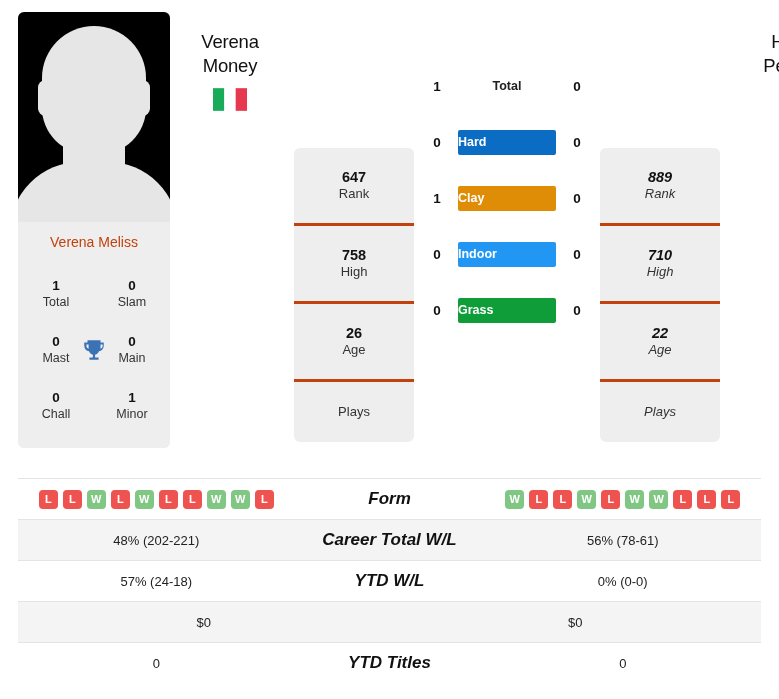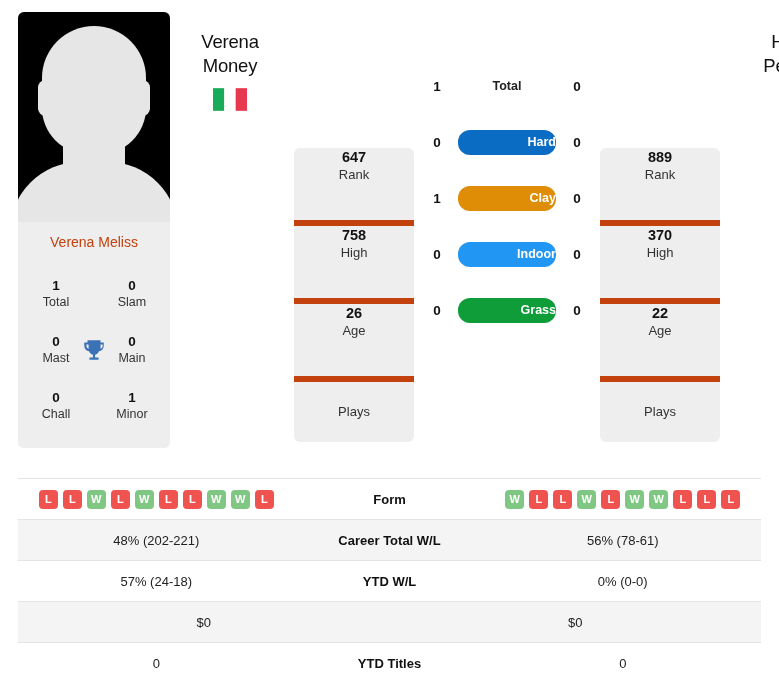--- a/index.html
+++ b/index.html
@@ -126,28 +126,28 @@
   
   .rank-card {
     width: 120px;
     margin-top: 148px;
     background: #eeeeee;
     border-radius: 6px;
     overflow: hidden;
     flex: 0 0 120px;
   }
   .rank-card.left  { margin-left: 6px; }
-  .rank-card.right { margin-right: 22px; }
+  .rank-card.right { margin-right: 22px; font-style: italic; }
   .rank-cell {
     height: 78px;
     display: flex;
     flex-direction: column;
     align-items: center;
-    justify-content: flex-start;
-    border-bottom: 6px solid #c2410c;
+    justify-content: center;
+    border-bottom: 3px solid #c2410c;
     line-height: 1.3;
   }
   .rank-cell:last-child { border-bottom: none; }
   .rank-cell .num {
     font-size: 14.5px;
     font-weight: bold;
     color: #111111;
   }
   .rank-cell .lbl {
     font-size: 13px;
@@ -207,25 +207,25 @@
     width: 98px;
     text-align: center;
     font-size: 12.5px;
     font-weight: bold;
     color: #222222;
   }
   .surface-badge {
     width: 98px;
     height: 25px;
     line-height: 25px;
-    text-align: right;
+    text-align: left;
     color: #ffffff;
     font-size: 12.5px;
     font-weight: bold;
-    border-radius: 12px;
+    border-radius: 2px;
   }
 
   
   .cmp-table {
     position: absolute;
     top: 478px;
     left: 18px;
     width: 743px;
   }
   .cmp-row {
@@ -243,23 +243,24 @@
     justify-content: center;
     font-size: 13px;
     color: #222222;
     gap: 5px;
     flex-wrap: nowrap;
     overflow: hidden;
   }
   .cmp-mid {
     flex: 0 0 190px;
     text-align: center;
-    font-size: 13px;
+    font-size: 17px;
     font-weight: bold;
     color: #111111;
+    font-style: italic;
   }
   .form-badge {
     display: inline-flex;
     align-items: center;
     justify-content: center;
     width: 19px;
     height: 19px;
     border-radius: 4px;
     color: #ffffff;
     font-size: 11px;
@@ -378,21 +379,21 @@
         <div class="h2h-score">0</div>
       </div>
     </div>
 
     <div class="rank-card right">
       <div class="rank-cell">
         <span class="num">889</span>
         <span class="lbl">Rank</span>
       </div>
       <div class="rank-cell">
-        <span class="num">370</span>
+        <span class="num">710</span>
         <span class="lbl">High</span>
       </div>
       <div class="rank-cell">
         <span class="num">22</span>
         <span class="lbl">Age</span>
       </div>
       <div class="rank-cell plays">
         <span class="num"></span>
         <span class="lbl">Plays</span>
       </div>

